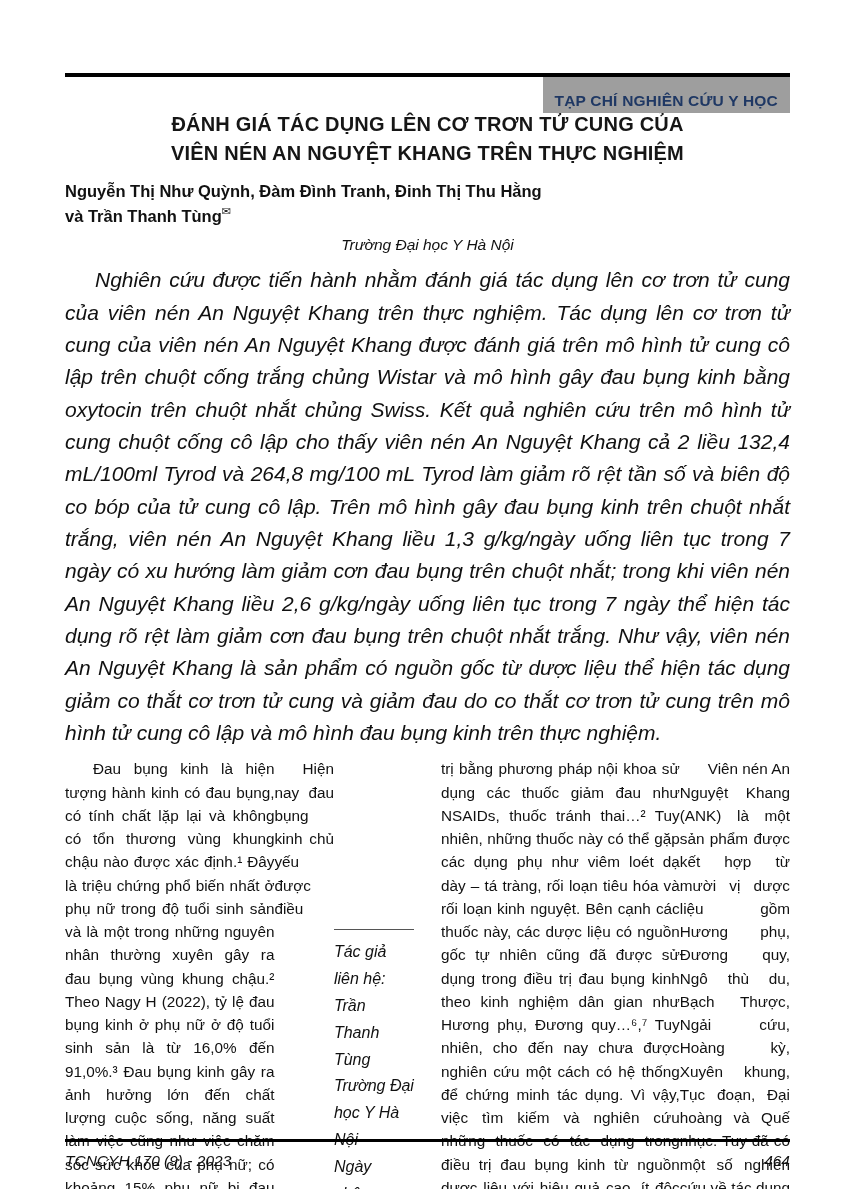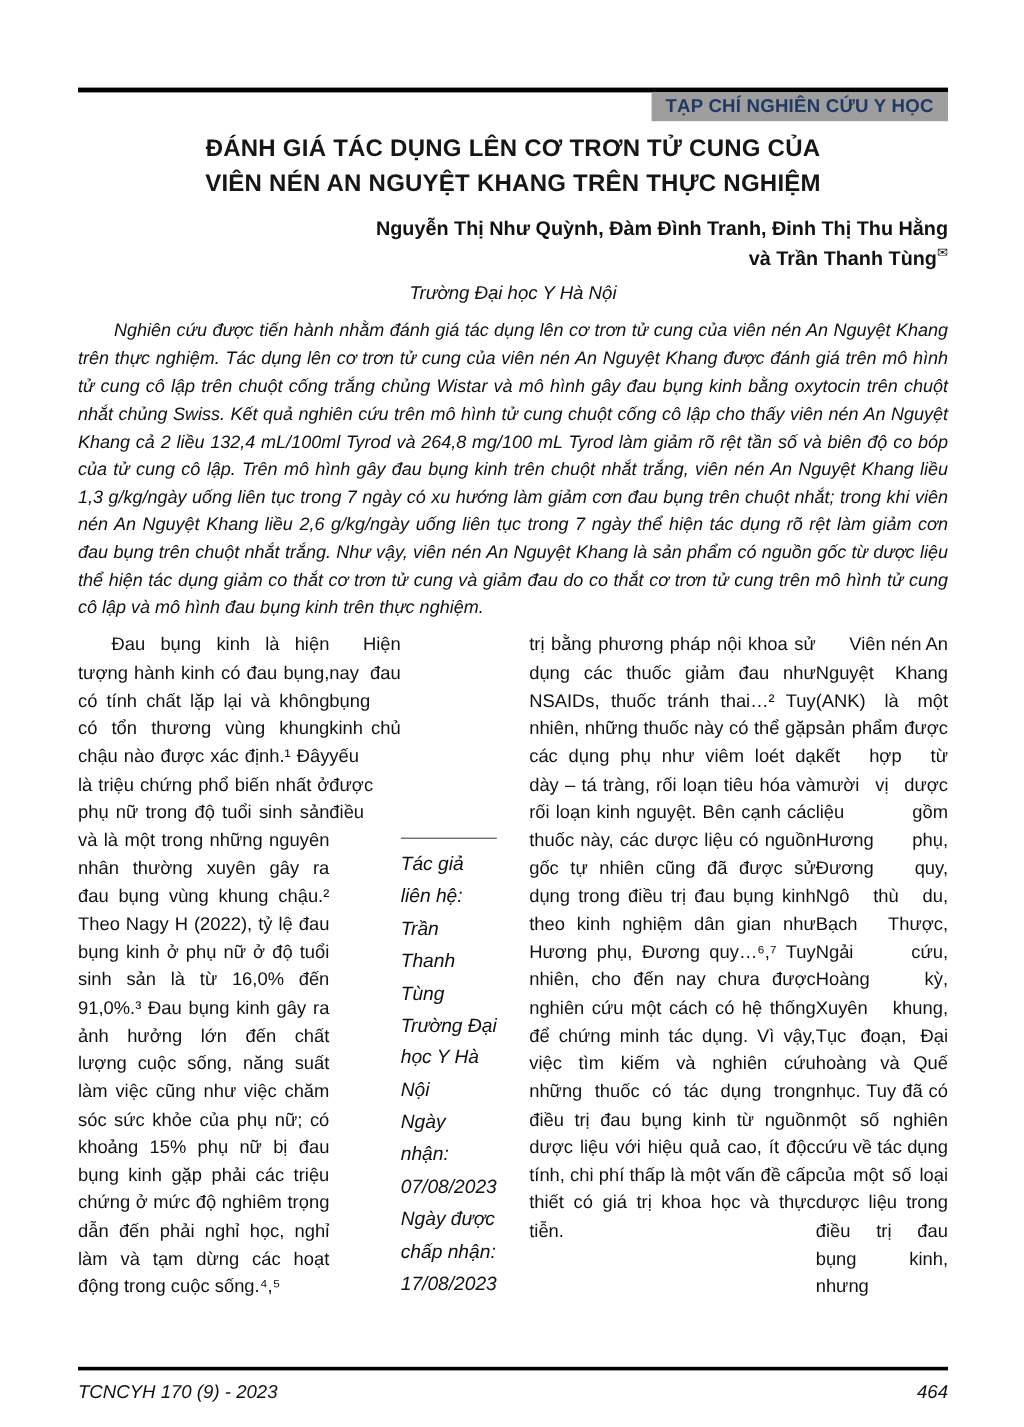--- a/index.html
+++ b/index.html
@@ -8,36 +8,36 @@
     background: #ffffff; color: #111;
     font-family: "Liberation Sans", "DejaVu Sans", sans-serif;
   }
   .page { position: relative; width: 853px; height: 1189px; box-sizing: border-box; padding: 0 63px 0 65px; }
 
   .top-rule { position: absolute; top: 73px; left: 65px; width: 725px; height: 4px; background: #000; }
   .journal-banner {
     position: absolute; top: 77px; right: 63px;
     background: #9e9e9e; color: #1f3864;
     font-weight: bold; font-size: 15.5px; line-height: 21px;
-    padding: 1px 12px 2px; letter-spacing: 0.2px; text-align: center;
+    padding: 13px 12px 2px; letter-spacing: 0.2px; text-align: center;
   }
 
   .content { padding-top: 98px; }
 
   .title {
     margin: 12px; font-size: 20px; font-weight: bold; text-align: center;
     line-height: 1.45; white-space: pre-line; letter-spacing: 0.2px; color: #161616;
   }
-  .authors { margin-top: 11px; text-align: right; font-weight: bold; font-size: 16.5px; line-height: 1.45; }
+  .authors { margin-top: 11px; text-align: left; font-weight: bold; font-size: 16.5px; line-height: 1.45; }
   .authors .names { white-space: pre-line; }
   .envelope { font-size: 11px; font-weight: normal; }
   .affiliation { margin-top: 8px; text-align: center; font-style: italic; font-size: 15.5px; }
 
   .abstract {
-    margin: 10px 0 0 0; font-style: italic; font-size: 15px; line-height: 1.54;
+    margin: 10px 0 0 0; font-style: italic; font-size: 21px; line-height: 1.54;
     text-align: justify; text-indent: 30px;
   }
   .keywords { margin: 8px 0 0 0; font-weight: bold; font-size: 15.3px; }
 
   .section-title { margin: 12px 0 0 0; font-size: 17.5px; font-weight: bold; letter-spacing: 0.2px; }
 
   .columns { display: flex; gap: 27px; margin-top: 8px; }
   .col { flex: 1; min-width: 0; display: flex; flex-direction: row; text-align: justify; font-size: 15.3px; line-height: 1.52; justify-content: flex-end; }
   .col p { margin: 0; }
   .col p.indent { text-indent: 28px; }

